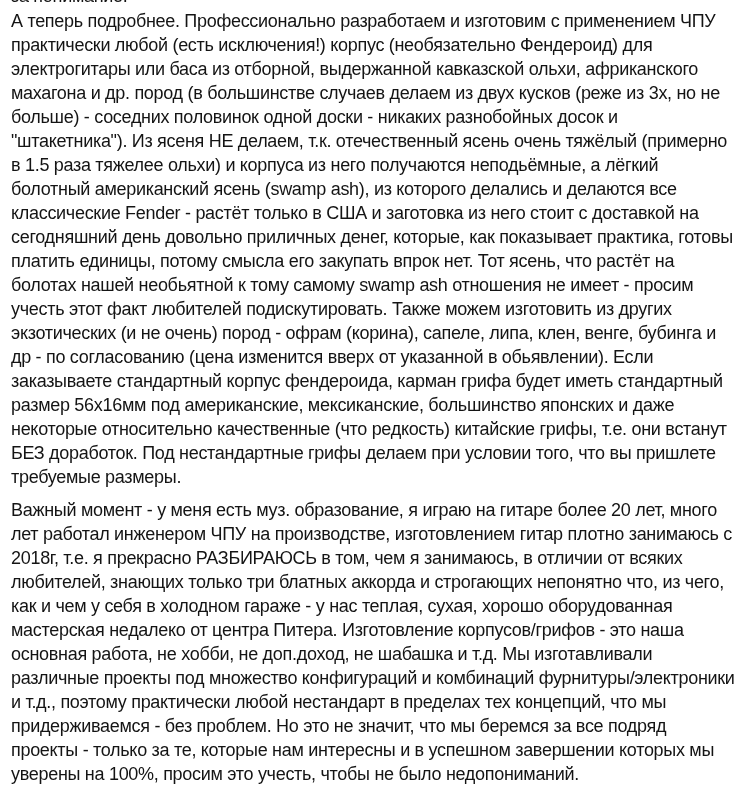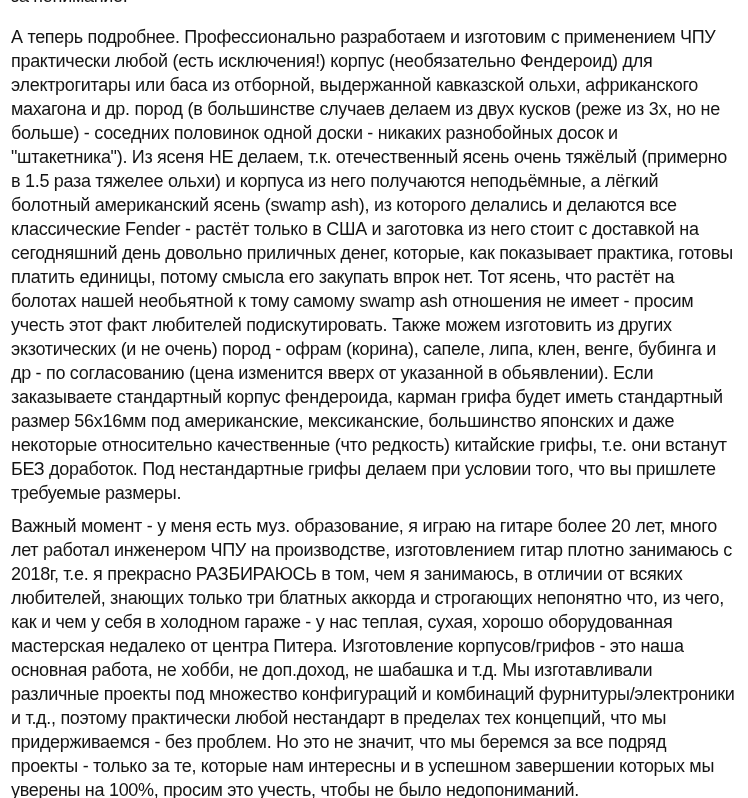--- a/index.html
+++ b/index.html
@@ -24,21 +24,21 @@
     text-align: left;
   }
   .clipped-line {
     margin: 0;
     margin-top: -16px; 
   }
   .para {
     margin: 0;
   }
   .para-first {
-    margin-top: 17px;
+    margin-top: 1px;
   }
   .para-second {
     margin-top: 9px;
   }
 </style>
 </head>
 <body>
 
 <div class="page">
   <p class="clipped-line">за понимание.</p>

